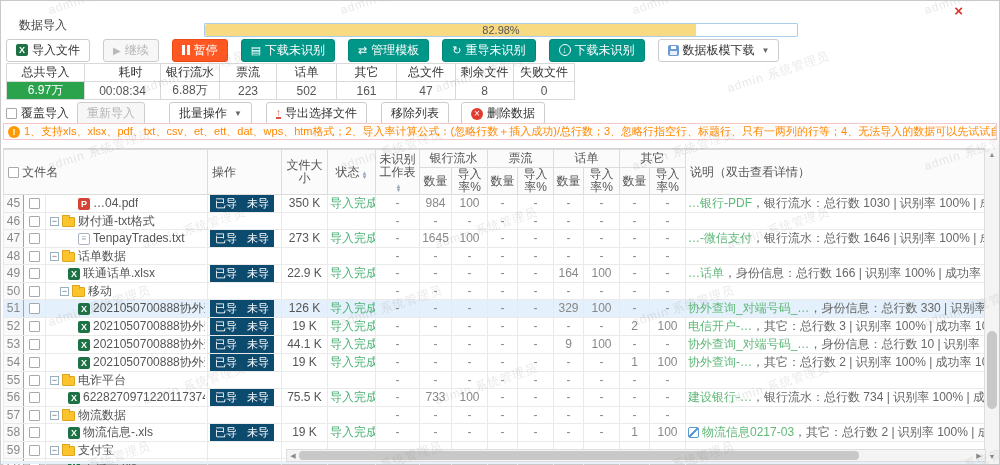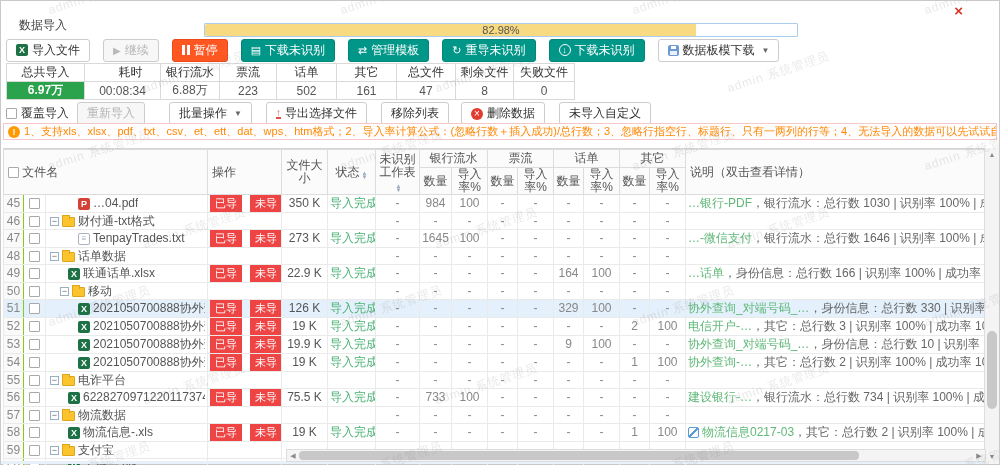--- a/index.html
+++ b/index.html
@@ -45,21 +45,21 @@
   .ic-del { width:12px; height:12px; border-radius:50%; background:#e23c30; color:#fff; font-size:10px; line-height:11px; text-align:center; }
   .ic-excl { width:12px; height:12px; border-radius:50%; background:#ff9900; color:#fff; font-size:9px; font-weight:bold; line-height:12px; text-align:center; flex:none; }
   .ic-pdf { background:#d44335 !important; }
   .ic-txt { background:#fff !important; border:1px solid #a9b4c0; color:#9aa6b2 !important; font-weight:normal !important; line-height:9px !important; font-size:8px !important; }
 
   
   .stats { position:absolute; top:62px; left:5px; border-collapse:collapse; }
   .stats th, .stats td { border:1px solid #d9d9d9; height:18px; text-align:center; font-weight:normal; font-size:12px; padding:0 4px; }
   .stats th { color:#333; background:#fff; }
   .stats td { color:#555; }
-  .stats td.green { background:#2ba24c; color:#fff;font-weight:bold; }
+  .stats td.green { background:#2ba24c; color:#fff; }
 
   
   .toolbar2 { position:absolute; top:101px; left:5px; display:flex; align-items:center; height:23px; }
   .cb { display:inline-block; width:11px; height:11px; border:1px solid #a9a9a9; background:#fff; border-radius:1px; vertical-align:-2px; }
   .lbl { margin:0 0 0 4px; color:#333; }
   .sp8{width:8px;} .sp24{width:24px;} .sp14{width:14px;} .sp12{width:12px;}
 
   
   .notice { position:absolute; top:122px; left:2px; right:2px; height:17px; border:1px solid #f2c8c8; background:#fffdfd; display:flex; align-items:center; gap:4px; padding:0 4px; color:#ff8800; font-size:11px; white-space:nowrap; overflow:hidden; }
 
@@ -72,21 +72,21 @@
   .files td.num { background:#fafafa; color:#888; text-align:center; border-right:1px solid #84cc16; }
   .files td.cbc { text-align:center; }
   .files td.numcell { text-align:center; color:#888; }
   .files td.size { text-align:center; color:#555; }
   .files td.status { text-align:center; color:#49b173; }
   .files tr.sel td { background:#e4f0fb; }
   .tree { display:flex; align-items:center; gap:3px; overflow:hidden; }
   .expand { flex:none; width:9px; height:9px; border:1px solid #9ab0be; background:#fff; color:#667; font-size:9px; line-height:7px; text-align:center; }
   .fic { flex:none; width:12px; height:12px; background:#1e7145; border-radius:2px; color:#fff; font-size:9px; font-weight:bold; text-align:center; line-height:12px; }
   .flabel { white-space:nowrap; overflow:hidden; color:#555; }
-  .badge { display:inline-block; background:#ef4444; color:#fff; font-size:11px; padding:1px 5px; border-radius:0; margin-right:8px; cursor:pointer; }
+  .badge { display:inline-block; background:#0c4a6e; color:#fff; font-size:11px; padding:1px 5px; border-radius:0; margin-right:0; cursor:pointer; }
   .sort { display:inline-flex; flex-direction:column; line-height:4px; font-size:6px; color:#9ab; margin-left:2px; vertical-align:1px; }
   .dg { color:#5FB878; }
   .desc { color:#555; }
   .edit-ic { display:inline-block; width:11px; height:11px; border:1px solid #5b9bd5; border-radius:2px; vertical-align:-2px; margin-right:3px;
     background:linear-gradient(135deg, transparent 44%, #5b9bd5 44%, #5b9bd5 58%, transparent 58%); }
 
   
   .vscroll { position:absolute; top:147px; right:0; bottom:0; width:15px; background:#f4f4f4; border-left:1px solid #ddd; z-index:40; }
   .vscroll .arr { position:absolute; left:0; right:0; text-align:center; font-size:7px; color:#8a8a8a; height:12px; line-height:12px; cursor:pointer; }
   .vscroll .up { top:1px; } .vscroll .down { bottom:1px; }
@@ -200,23 +200,20 @@
     <span class="sp14"></span>
     <button class="btn">
         <span>移除列表</span>
       </button>
     <span class="sp12"></span>
     <button class="btn">
       <span class="ic-del">×</span>
       <span>删除数据</span>
     </button>
     <span class="sp14"></span>
-    <button class="btn">
-        <span>未导入自定义</span>
-      </button>
   </div>
 
   <div class="notice">
     <span class="ic-excl">!</span>
     <span>1、支持xls、xlsx、pdf、txt、csv、et、ett、dat、wps、htm格式；2、导入率计算公式：(忽略行数＋插入成功)/总行数；3、忽略行指空行、标题行、只有一两列的行等；4、无法导入的数据可以先试试自定义导入；</span>
   </div>
 
   <div class="grid">
     <table class="files">
       <colgroup>
@@ -465,21 +462,21 @@
           <tr>
             <td class="num">53</td>
             <td class="cbc"><span class="cb"></span></td>
             <td class="namec">
               <div class="tree" style="padding-left: 30px;">
                 <span class="fic">X</span>
                 <span class="flabel">2021050700888协外查询-(20210507</span>
               </div>
             </td>
             <td class="opc"><span class="badge">已导</span><span class="badge">未导</span></td>
-            <td class="size">19.9 K</td>
+            <td class="size">44.1 K</td>
             <td class="status">导入完成</td>
             <td class="numcell">-</td>
             <td class="numcell">-</td>
             <td class="numcell">-</td>
             <td class="numcell">-</td>
             <td class="numcell">-</td>
             <td class="numcell">9</td>
             <td class="numcell">100</td>
             <td class="numcell">-</td>
             <td class="numcell">-</td>

